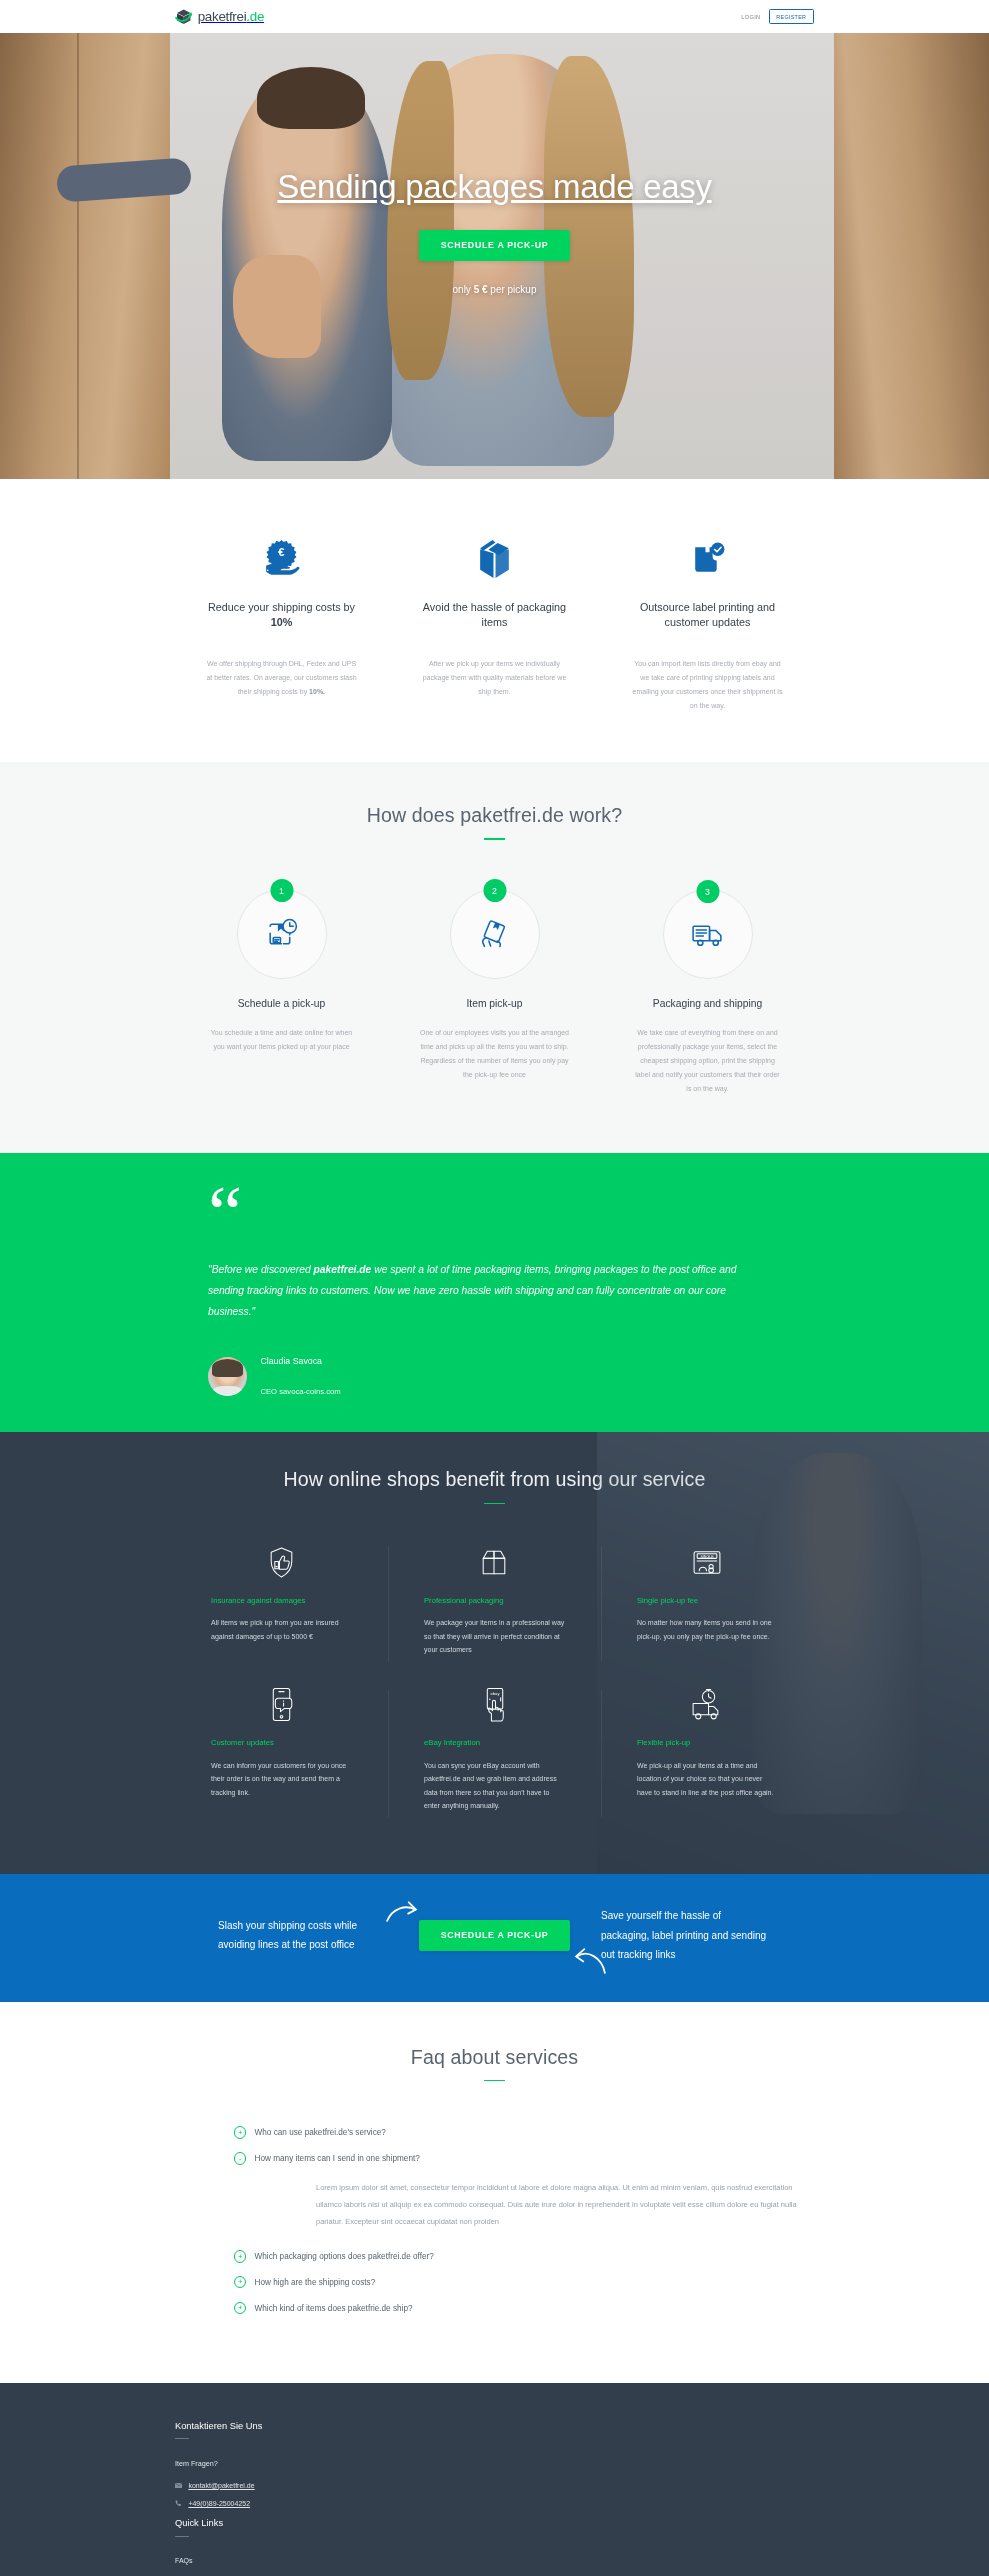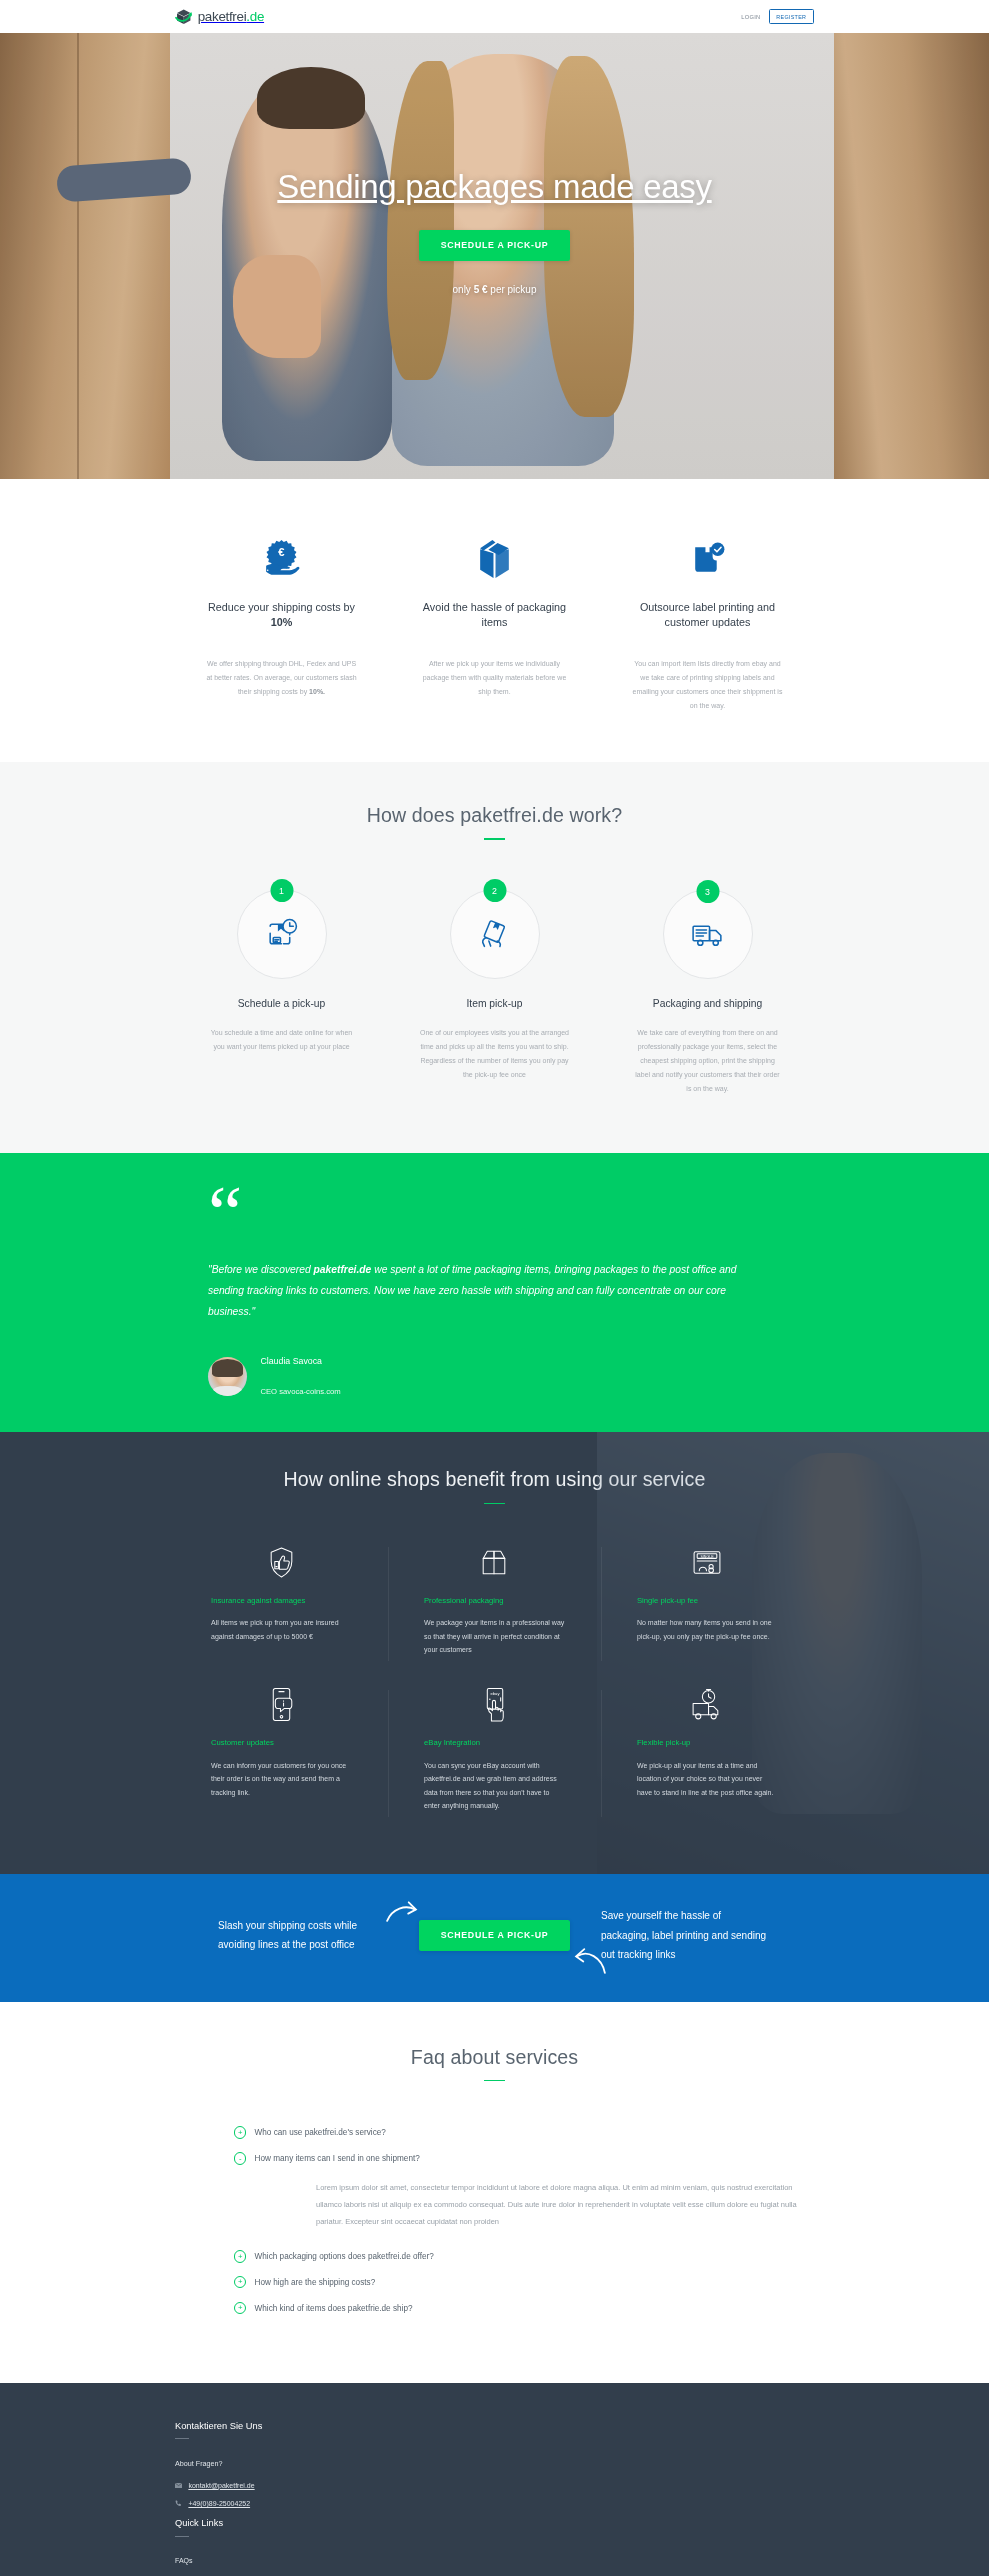--- a/index.html
+++ b/index.html
@@ -578,21 +578,21 @@
   </div>
 </div>
 
 <div class="footer">
   <div class="wrap">
     <div class="footer-grid">
 
       <div class="fcol fcol-1">
         <h4>Kontaktieren Sie Uns</h4>
         <div class="rule"></div>
-        <div class="noch">About Fragen?</div>
+        <div class="noch">Item Fragen?</div>
         <a class="fcontact" href="#">
           <span class="ic">
             <svg width="7.2" height="5.2" viewBox="0 0 14 10" fill="#8b96a2">
                 <path d="M0 0h14v10H0z" opacity=".9"></path>
                 <path d="M0 0l7 5 7-5" stroke="#323e4c" stroke-width="1.2" fill="none"></path>
               </svg>
           </span>
           <span>kontakt@paketfrei.de</span>
         </a>
         <a class="fcontact" href="#">

